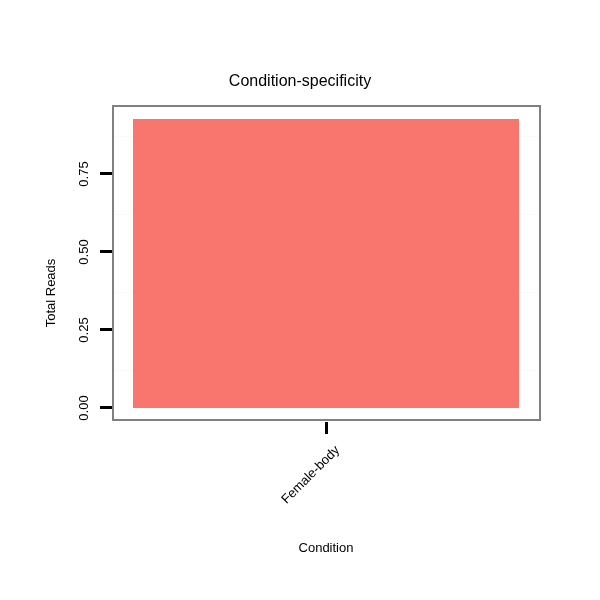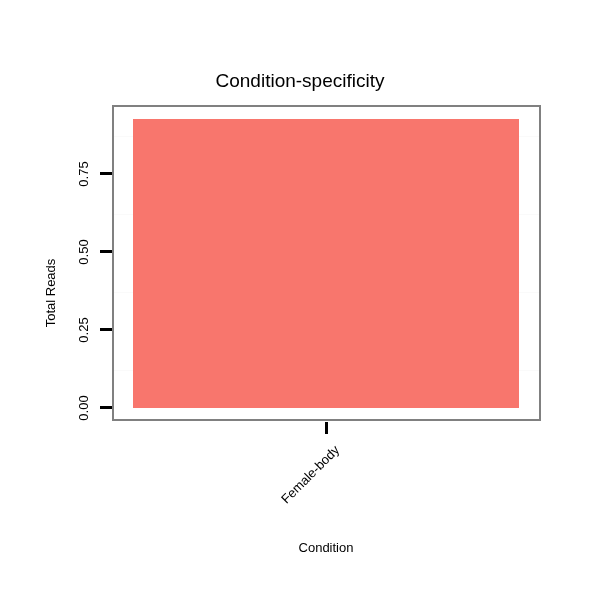--- a/index.html
+++ b/index.html
@@ -19,21 +19,21 @@
     overflow: hidden;
   }
 
   
   .plot-title {
     position: absolute;
     left: 0;
     top: 70px;
     width: 600px;
     text-align: center;
-    font-size: 19px;
+    font-size: 16px;
     color: #000000;
     line-height: 22px;
     white-space: nowrap;
   }
 
   
   .panel {
     position: absolute;
     left: 112px;
     top: 105px;

